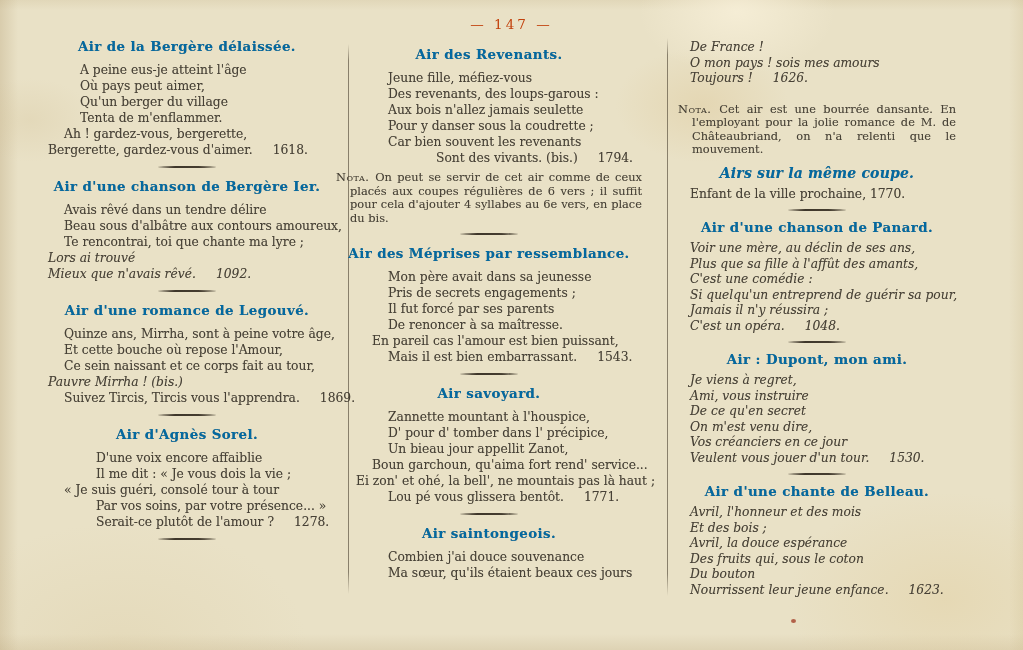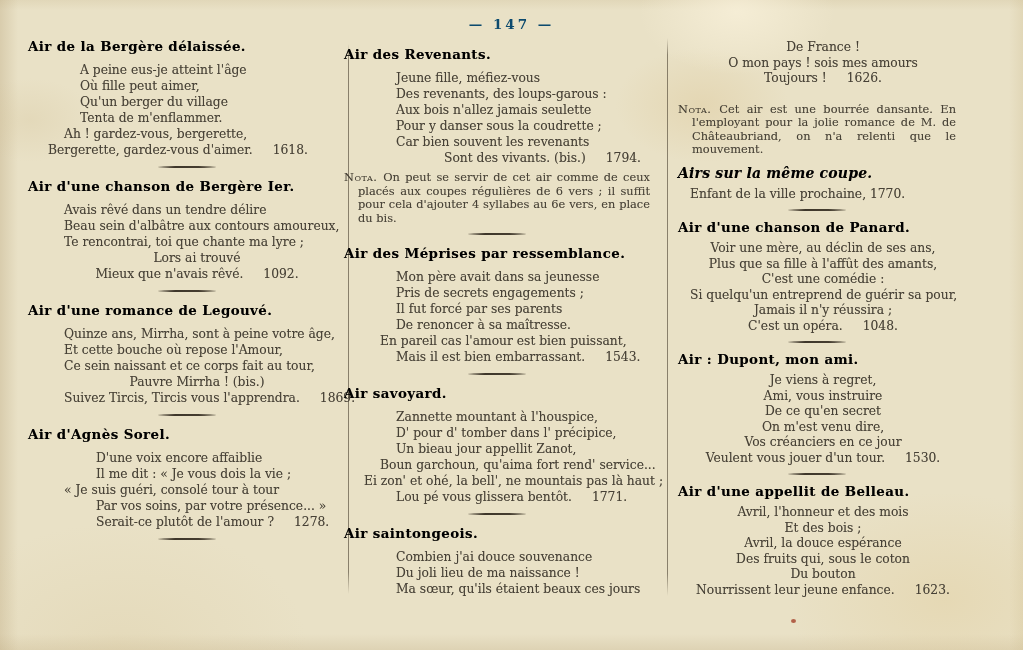--- a/index.html
+++ b/index.html
@@ -17,47 +17,47 @@
       radial-gradient(260px 170px at 120px 645px, rgba(217,200,157,.28), rgba(217,200,157,0) 72%),
       radial-gradient(90px 60px at 30px 120px, rgba(210,192,150,.25), rgba(210,192,150,0) 70%),
       linear-gradient(to right, rgba(186,166,126,.35), rgba(186,166,126,0) 18px),
       linear-gradient(to left, rgba(205,188,145,.28), rgba(205,188,145,0) 14px),
       linear-gradient(to bottom, rgba(198,180,138,.22), rgba(198,180,138,0) 10px),
       linear-gradient(to top, rgba(193,173,133,.28), rgba(193,173,133,0) 16px),
       #e9e1c6;
   }
   .page-number{
     position:absolute;top:16px;left:0;right:0;text-align:center;
-    font-size:13.5px;letter-spacing:3px;color:#0c4a6e;font-weight:bold;
+    font-size:13.5px;letter-spacing:3px;color:#c2410c;font-weight:normal;
   }
   .vrule{position:absolute;width:1px;
     background:linear-gradient(to bottom, rgba(72,62,46,0), rgba(72,62,46,.6) 3%, rgba(72,62,46,.6) 96%, rgba(72,62,46,0));
   }
   #vrule-1{left:348px;top:44px;height:550px;}
   #vrule-2{left:667px;top:38px;height:558px;}
   .col{position:absolute;}
   #col-left{left:28px;top:28px;width:318px;}
-  #col-middle{left:344px;top:36px;width:306px;}
+  #col-middle{left:336px;top:36px;width:306px;}
   #col-right{left:678px;top:40px;width:278px;}
   .song{margin:0;}
   .song h3{
-    font-size:13.4px;font-weight:bold;text-align:left;
-    margin:10px 0 8px;letter-spacing:.4px;color:#000000;
+    font-size:13.4px;font-weight:bold;text-align:center;
+    margin:10px 0 8px;letter-spacing:.4px;color:#0369a1;
     text-shadow:0 0 .5px rgba(59,53,43,.45);
   }
   #col-right .song h3{margin:8px 0 6px;}
   .song h3.italic{font-style:italic;font-size:14px;letter-spacing:.2px;}
   .line{
     font-size:12.3px;line-height:16px;white-space:nowrap;
     text-shadow:0 0 .5px rgba(71,65,54,.35);
   }
   #col-right .line{line-height:15.5px;}
   .lines{padding-left:20px;}
   #col-right .lines{padding-left:12px;}
-  .line.c{text-align:center;padding-left:0;}
+  .line.c{padding-left:0;font-style:italic;}
   .line.ind0{padding-left:0;}
   .line.ind1{padding-left:16px;}
   .line.ind2{padding-left:32px;}
   .line.ind3{padding-left:48px;}
   .line.ind5{padding-left:80px;}
   .ref{margin-left:20px;}
   .nota{
     font-size:11.4px;line-height:13.5px;text-align:justify;
     margin:5px 0 2px;padding-left:14px;text-indent:-14px;
     text-shadow:0 0 .4px rgba(71,65,54,.3);
@@ -79,33 +79,33 @@
 <div class="page-number">— 147 —</div>
 
 <div class="vrule" id="vrule-1"></div>
 <div class="vrule" id="vrule-2"></div>
 
 <div class="col" id="col-left">
     <section class="song">
       <h3>Air de la Bergère délaissée.</h3>
       <div class="lines">
         <div class="line ind2"><span>A peine eus-je atteint l'âge</span></div>
-        <div class="line ind2"><span>Où fille peut aimer,</span></div>
+        <div class="line ind2"><span>Où pays peut aimer,</span></div>
         <div class="line ind2"><span>Qu'un berger du village</span></div>
         <div class="line ind2"><span>Tenta de m'enflammer.</span></div>
         <div class="line ind1"><span>Ah ! gardez-vous, bergerette,</span></div>
         <div class="line ind0"><span>Bergerette, gardez-vous d'aimer.</span><span class="ref">1618.</span></div>
       </div>
     </section>
     <div class="rule"></div>
     <section class="song">
       <h3>Air d'une chanson de Bergère Ier.</h3>
       <div class="lines">
         <div class="line ind1"><span>Avais rêvé dans un tendre délire</span></div>
-        <div class="line ind1"><span>Beau sein d'albâtre aux contours amoureux,</span></div>
+        <div class="line ind1"><span>Beau sous d'albâtre aux contours amoureux,</span></div>
         <div class="line ind1"><span>Te rencontrai, toi que chante ma lyre ;</span></div>
         <div class="line c"><span>Lors ai trouvé</span></div>
         <div class="line c"><span>Mieux que n'avais rêvé.</span><span class="ref">1092.</span></div>
       </div>
     </section>
     <div class="rule"></div>
     <section class="song">
       <h3>Air d'une romance de Legouvé.</h3>
       <div class="lines">
         <div class="line ind1"><span>Quinze ans, Mirrha, sont à peine votre âge,</span></div>
@@ -163,21 +163,20 @@
         <div class="line ind1"><span>Boun garchoun, qu'aima fort rend' service...</span></div>
         <div class="line ind0"><span>Ei zon' et ohé, la bell', ne mountais pas là haut ;</span></div>
         <div class="line ind2"><span>Lou pé vous glissera bentôt.</span><span class="ref">1771.</span></div>
       </div>
     </section>
     <div class="rule"></div>
     <section class="song">
       <h3>Air saintongeois.</h3>
       <div class="lines">
         <div class="line ind2"><span>Combien j'ai douce souvenance</span></div>
-        <div class="line ind2"><span>Du joli lieu de ma naissance !</span></div>
         <div class="line ind2"><span>Ma sœur, qu'ils étaient beaux ces jours</span></div>
       </div>
     </section>
   </div>
 <div class="col" id="col-right">
     <section class="song">
       <div class="lines">
         <div class="line c"><span>De France !</span></div>
         <div class="line c"><span>O mon pays ! sois mes amours</span></div>
         <div class="line c"><span>Toujours !</span><span class="ref">1626.</span></div>
@@ -209,21 +208,21 @@
         <div class="line c"><span>Je viens à regret,</span></div>
         <div class="line c"><span>Ami, vous instruire</span></div>
         <div class="line c"><span>De ce qu'en secret</span></div>
         <div class="line c"><span>On m'est venu dire,</span></div>
         <div class="line c"><span>Vos créanciers en ce jour</span></div>
         <div class="line c"><span>Veulent vous jouer d'un tour.</span><span class="ref">1530.</span></div>
       </div>
     </section>
     <div class="rule"></div>
     <section class="song">
-      <h3>Air d'une appellit de Belleau.</h3>
+      <h3>Air d'une chante de Belleau.</h3>
       <div class="lines">
         <div class="line c"><span>Avril, l'honneur et des mois</span></div>
         <div class="line c"><span>Et des bois ;</span></div>
         <div class="line c"><span>Avril, la douce espérance</span></div>
         <div class="line c"><span>Des fruits qui, sous le coton</span></div>
         <div class="line c"><span>Du bouton</span></div>
         <div class="line c"><span>Nourrissent leur jeune enfance.</span><span class="ref">1623.</span></div>
       </div>
     </section>
   </div>

